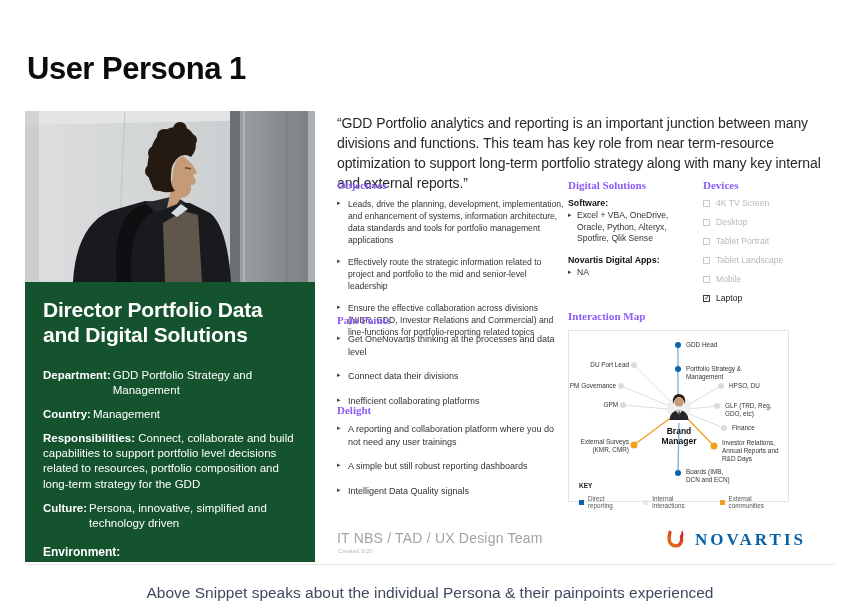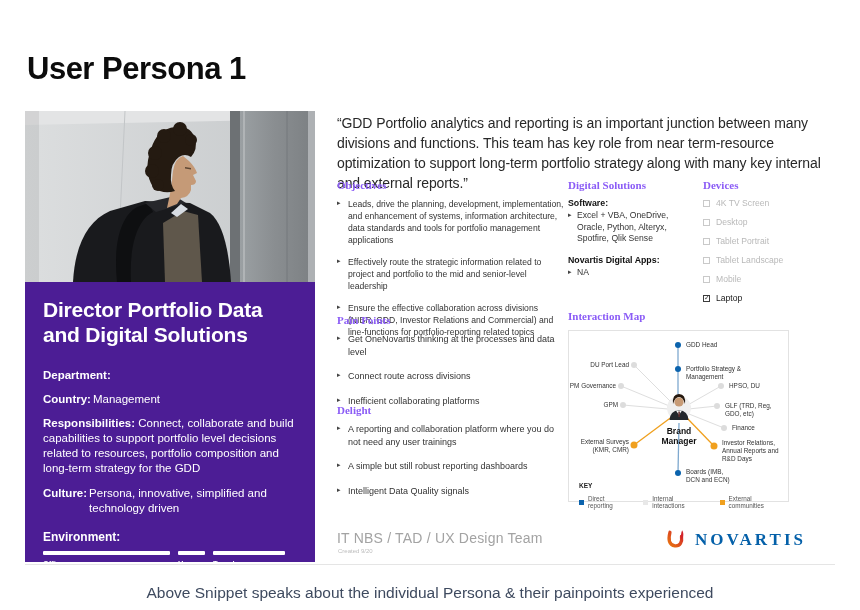--- a/index.html
+++ b/index.html
@@ -5,21 +5,21 @@
   * { margin:0; padding:0; box-sizing:border-box; }
   html,body { width:860px; height:610px; background:#ffffff; overflow:hidden;
               font-family:"Liberation Sans", sans-serif; color:#222; }
   .abs { position:absolute;margin-top:24px; }
 
   
   #page-title { left:27px; top:27px; font-size:31px; font-weight:800; color:#0c0c0c; letter-spacing:-0.5px; }
 
   
   #photo { left:25px; top:87px; width:290px; height:171px; overflow:hidden; }
-  #blue-panel { left:25px; top:258px; width:290px; height:280px; background:#4c1d95; color:#fff; padding:16px 18px 12px 18px; }
+  #blue-panel { left:25px; top:258px; width:290px; height:280px; background:#14532d; color:#fff; padding:16px 18px 12px 18px; }
   #persona-title { font-size:21px; font-weight:bold; line-height:1.18; letter-spacing:-0.2px; }
   .fields { margin-top:20px; display:flex; flex-direction:column; gap:9px; }
   .field { font-size:11.5px; line-height:1.32; }
   .field b { font-weight:bold; }
   .field-flex { display:flex; }
   .field-flex b { white-space:nowrap; }
   .field-flex .val { margin-left:2px; }
   #env { margin-top:14px; }
   #env-label { font-size:12px; font-weight:bold; }
   #env-bars { display:flex; gap:8px; margin-top:7px; }
@@ -127,20 +127,21 @@
       <circle cx="133" cy="74" r="6" fill="#241a11"></circle>
     </g>
   </svg>
 </div>
 
 <div class="abs" id="blue-panel">
   <div id="persona-title">Director Portfolio Data and Digital Solutions</div>
   <div class="fields">
     <div class="field field-flex">
       <b>Department:</b>
+      <span class="val">GDD Portfolio Strategy and Management</span>
     </div>
     <div class="field field-flex">
       <b>Country:</b>
       <span class="val">Management</span>
     </div>
     <div class="field">
       <b>Responsibilities:</b>
       <span>Connect, collaborate and build capabilities to support portfolio level decisions related to resources, portfolio composition and long-term strategy for the GDD</span>
     </div>
     <div class="field field-flex">
@@ -215,21 +216,21 @@
   <div class="dev-item checked">
     <span class="cb"></span>
     <span>Laptop</span>
   </div>
 </div>
 
 <div class="abs" id="pain-points">
   <div class="sec-h">Pain Points</div>
   <ul class="blist wide">
     <li>Get OneNovartis thinking at the processes and data level</li>
-    <li>Connect route across divisions</li>
+    <li>Connect data their divisions</li>
     <li>Inefficient collaborating platforms</li>
   </ul>
 </div>
 
 <div class="abs" id="delight">
   <div class="sec-h">Delight</div>
   <ul class="blist wide">
     <li>A reporting and collaboration platform where you do not need any user trainings</li>
     <li>A simple but still robust reporting dashboards</li>
     <li>Intelligent Data Quality signals</li>

